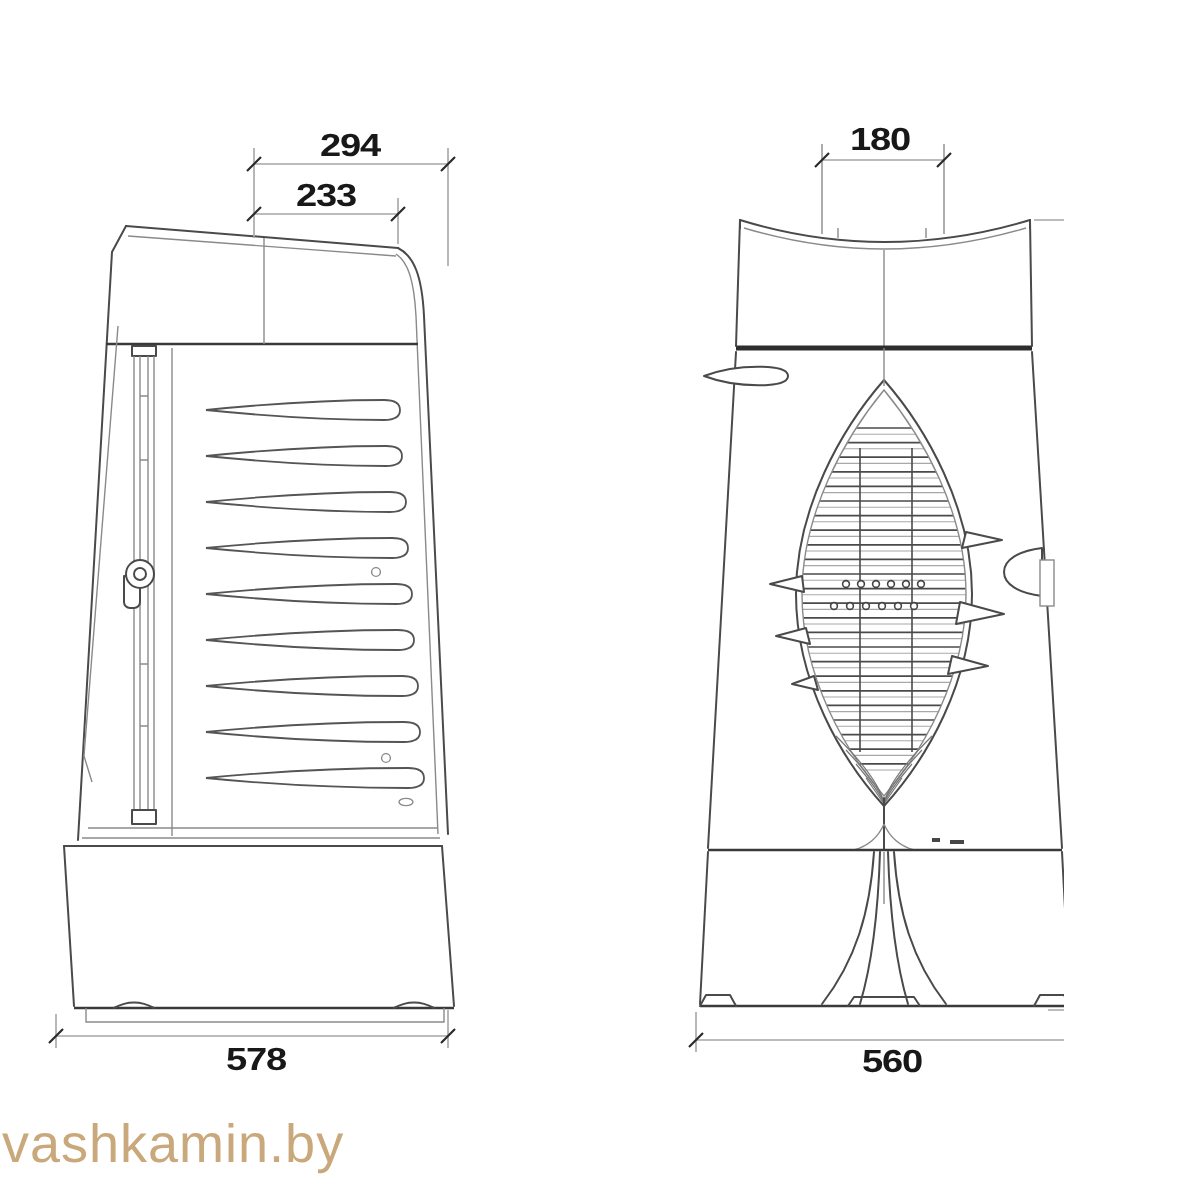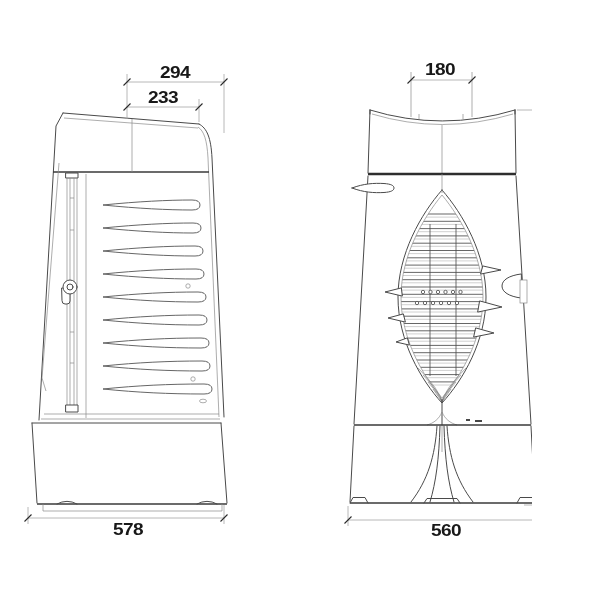--- a/index.html
+++ b/index.html
@@ -233,13 +233,14 @@
   <g>
     <text class="dimtext" x="175" y="78" text-anchor="middle" textLength="30" lengthAdjust="spacingAndGlyphs">294</text>
     <text class="dimtext" x="163" y="103" text-anchor="middle" textLength="30" lengthAdjust="spacingAndGlyphs">233</text>
     <text class="dimtext" x="440" y="75" text-anchor="middle" textLength="30" lengthAdjust="spacingAndGlyphs">180</text>
     <text class="dimtext" transform="translate(570,298) rotate(-90)" text-anchor="middle" textLength="38" lengthAdjust="spacingAndGlyphs">1200</text>
     <text class="dimtext" x="128" y="535" text-anchor="middle" textLength="30" lengthAdjust="spacingAndGlyphs">578</text>
     <text class="dimtext" x="446" y="536" text-anchor="middle" textLength="30" lengthAdjust="spacingAndGlyphs">560</text>
   </g>
 </svg>
 
+<div class="watermark">vashkamin.by</div>
 </div>
 
 </body></html>

